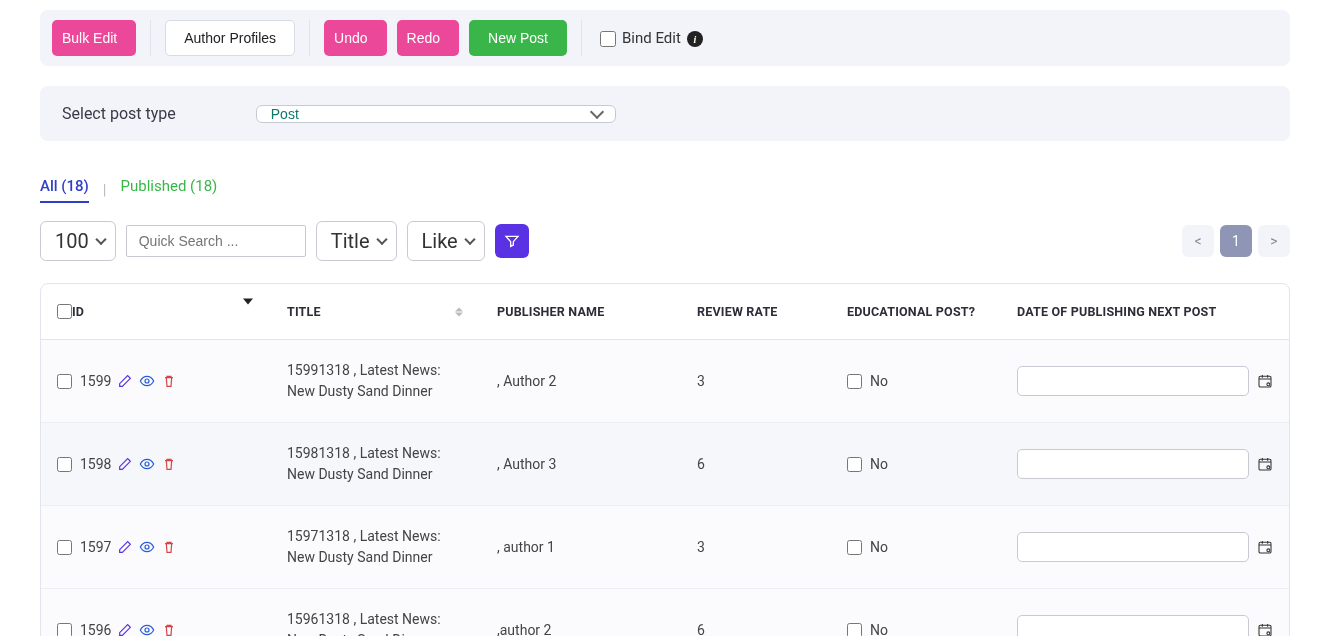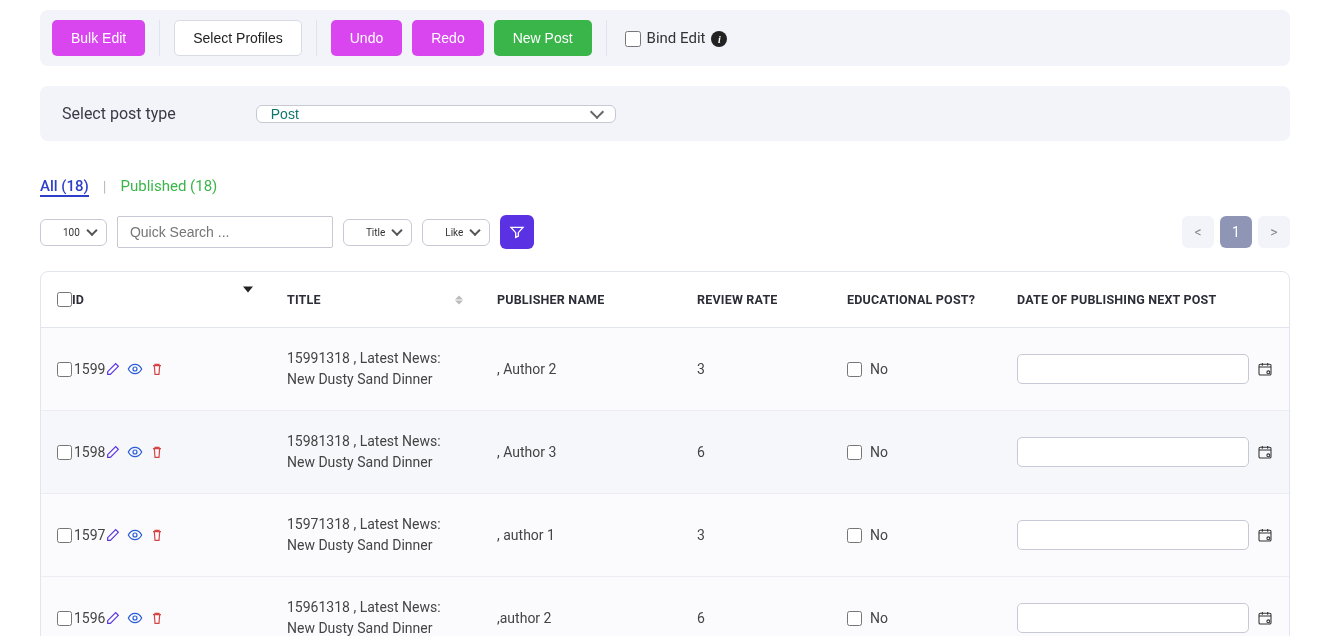--- a/index.html
+++ b/index.html
@@ -37,21 +37,21 @@
   .tb-group:last-child { border-right: none; }
   .btn {
     border-radius: 5px;
     padding: 8px 18px;
     font-size: 14px;
     font-weight: 500;
     border: 1px solid transparent;
     cursor: pointer;
     line-height: 1.3;
   }
-  .btn-purple { background: #d946ef; color: #fff; }
+  .btn-purple { background: #ec4899; color: #fff; padding-left: 9px; }
   .btn-white {
     background: #fff;
     color: #222;
     border: 1px solid #d9dbe4;
   }
   .btn-green { background: #3ab54a; color: #fff; }
 
   .bindedit {
     display: flex;
     align-items: flex-end;
@@ -119,20 +119,21 @@
   
   .status-tabs {
     margin-top: 36px;
     display: flex;
     gap: 14px;
     align-items: center;
     font-size: 15px;
   }
   .status-tabs .tab {
     cursor: pointer;
+    padding-bottom: 6px;
     border-bottom: 2px solid transparent;
     font-weight: 500;
   }
   .status-tabs .tab.active {
     color: #2f3ec9;
     border-bottom: 2px solid #2f3ec9;
   }
   .status-tabs .sep { color: #bbb; }
   .status-tabs .tab.pub { color: #3ab54a; font-weight: 400; }
 
@@ -144,40 +145,40 @@
     justify-content: space-between;
   }
   .filter-left {
     display: flex;
     gap: 10px;
     align-items: center;
   }
   .select-small {
     border: 1px solid #c7cad5;
     border-radius: 6px;
-    padding: 7px 26px 7px 22px;
+    padding: 7px 26px 7px 14px;
     background: #fff;
-    font-size: 10px;
+    font-size: 20px;
     cursor: pointer;
     position: relative;
   }
   .select-small::after {
     content:"";
     position:absolute;
     right:10px; top:50%;
     width:6px;height:6px;
     border-right:2px solid #555;
     border-bottom:2px solid #555;
     transform:translateY(-70%) rotate(45deg);
   }
   .quick-search {
     border: 1px solid #c7cad5;
     border-radius: 2px;
     padding: 7px 12px;
-    width: 216px;
+    width: 180px;
     font-size: 14px;
   }
   .filter-btn {
     width: 34px; height: 34px;
     border-radius: 6px;
     background: #5a32e4;
     display: flex;
     align-items: center;
     justify-content: center;
     cursor: pointer;
@@ -234,20 +235,21 @@
     vertical-align: middle;
   }
   tbody tr:nth-child(2) td { background: #f6f7fb; }
   tbody tr:nth-child(1) td,
   tbody tr:nth-child(3) td,
   tbody tr:nth-child(4) td { background: #fbfbfd; }
 
   .id-cell {
     display: flex;
     align-items: center;
+    gap: 6px;
   }
   .row-checkbox {
     width: 15px; height:15px;
     margin-right:2px;
     cursor:pointer;
   }
   .id-actions {
     display:flex; gap:6px; align-items:center;
   }
   .icon-edit, .icon-eye, .icon-trash {
@@ -302,21 +304,21 @@
 </head>
 <body>
 
 <div class="container">
 
   <div class="toolbar">
     <div class="tb-group">
       <button class="btn btn-purple">Bulk Edit</button>
     </div>
     <div class="tb-group">
-      <button class="btn btn-white">Select Profiles</button>
+      <button class="btn btn-white">Author Profiles</button>
     </div>
     <div class="tb-group">
       <button class="btn btn-purple">Undo</button>
       <button class="btn btn-purple">Redo</button>
       <button class="btn btn-green">New Post</button>
     </div>
     <div class="bindedit">
       <input type="checkbox" style="">
       <span>Bind Edit</span>
       <span class="info-badge">i</span>

